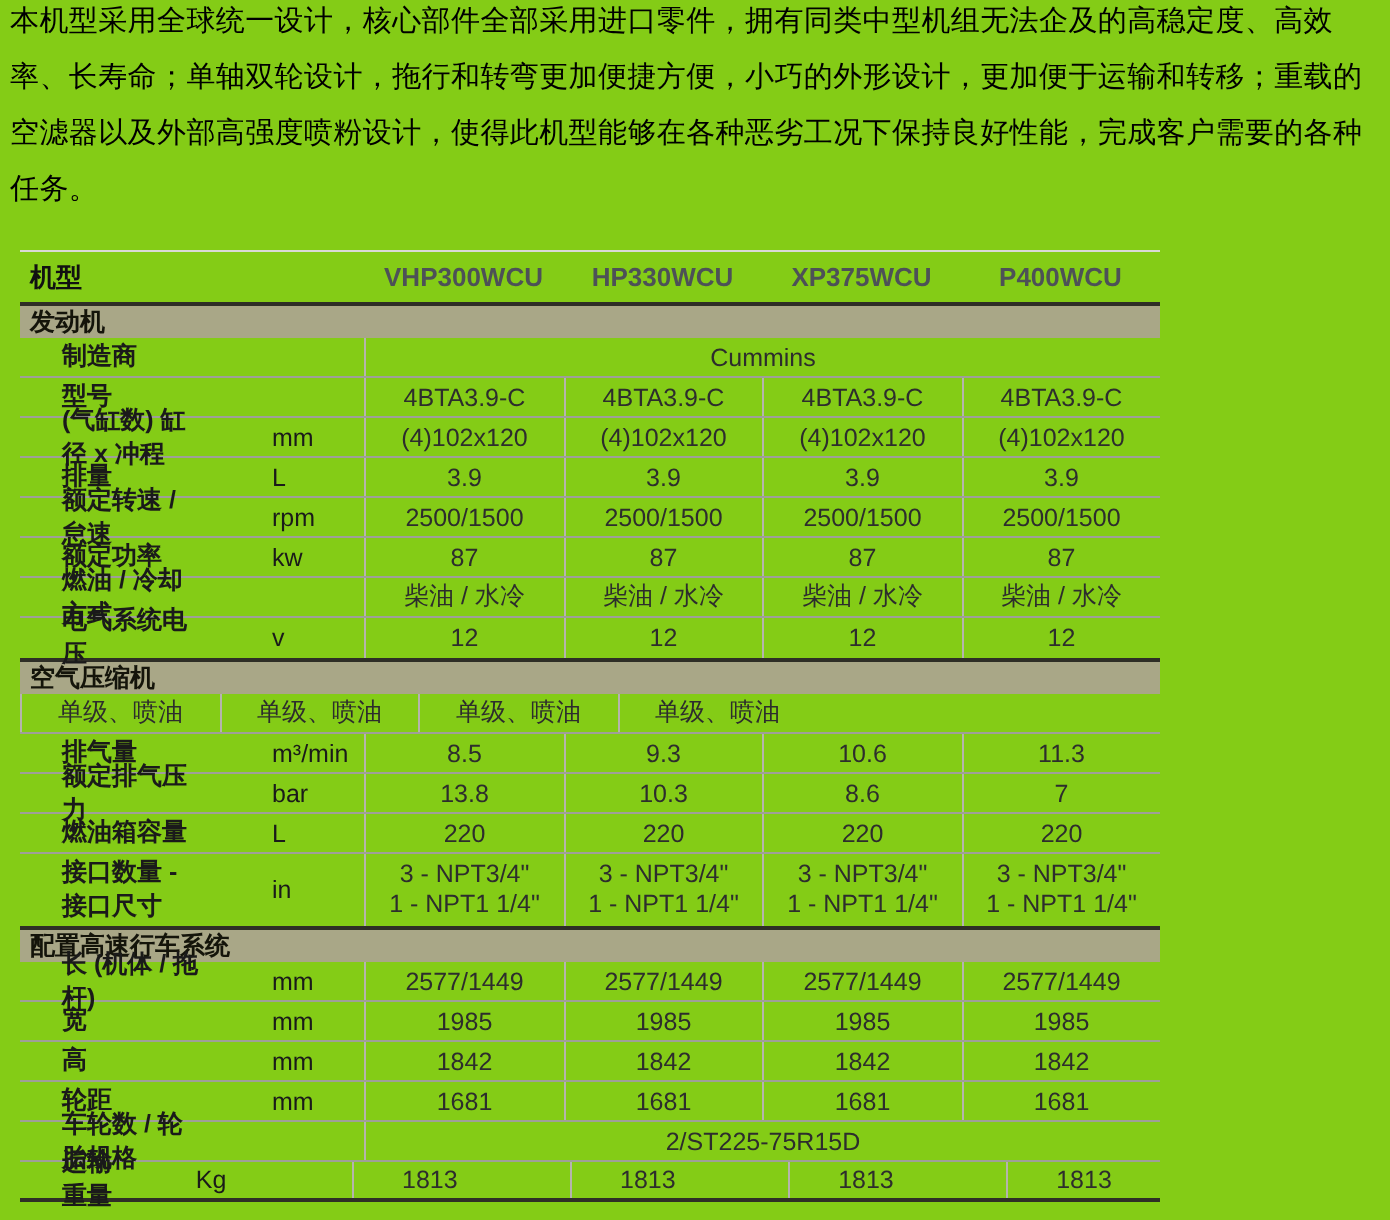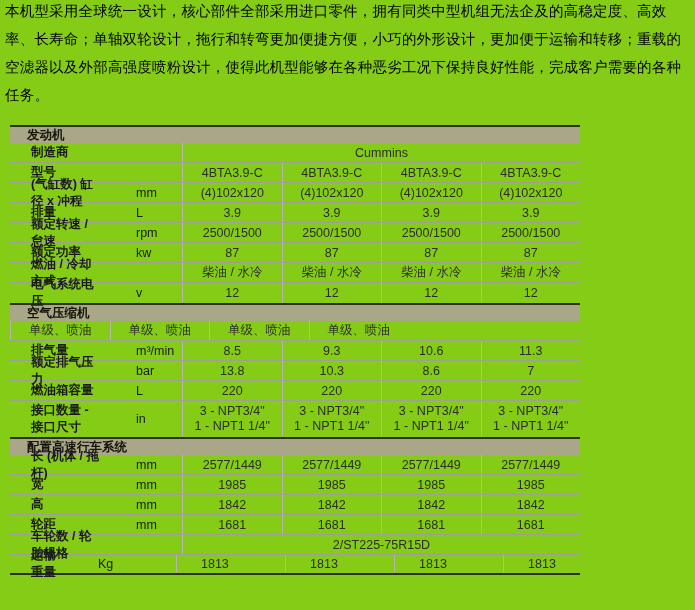--- a/index.html
+++ b/index.html
@@ -21,21 +21,21 @@
   .t-head-label {
     width: 172px; padding-left: 5px; box-sizing: border-box;
     font-weight: bold; font-size: 13px; color: #111111;
   }
   .t-head-model {
     width: 99.5px; text-align: center;
     font-weight: bold; font-size: 13px; color: #4d5157;
   }
   .band {
     height: 18px; background: #a9a787; border-top: 2px solid #2e2e26;
-    display: flex; align-items: center; padding-left: 17px; box-sizing: border-box;
+    display: flex; align-items: center; padding-left: 5px; box-sizing: border-box;
     font-weight: bold; font-size: 12.5px; color: #14140a;
   }
   .t-row {
     display: flex; height: 20px; align-items: stretch;
     border-bottom: 1px solid #9f9f99; box-sizing: border-box;
     font-size: 12.5px;
   }
   .t-row.tall { height: 36px; }
   .t-row.last { border-bottom: none; }
   .t-row.final { border-bottom: 2px solid #2e2e26; gap: 32px; }
@@ -59,20 +59,27 @@
 </style>
 </head>
 <body>
 
 <div class="page">
 
   <p class="intro">本机型采用全球统一设计，核心部件全部采用进口零件，拥有同类中型机组无法企及的高稳定度、高效率、长寿命；单轴双轮设计，拖行和转弯更加便捷方便，小巧的外形设计，更加便于运输和转移；重载的空滤器以及外部高强度喷粉设计，使得此机型能够在各种恶劣工况下保持良好性能，完成客户需要的各种任务。</p>
 
   <div class="spec-table">
 
+    <div class="t-head">
+      <div class="t-head-label">机型</div>
+      <div class="t-head-model">VHP300WCU</div>
+      <div class="t-head-model">HP330WCU</div>
+      <div class="t-head-model">XP375WCU</div>
+      <div class="t-head-model">P400WCU</div>
+    </div>
 
     <div class="band">发动机</div>
 
     <div class="t-row">
       <div class="lcell">
         <span class="lab">制造商</span>
         <span class="unit"></span>
       </div>
       <div class="scell">Cummins</div>
     </div>

